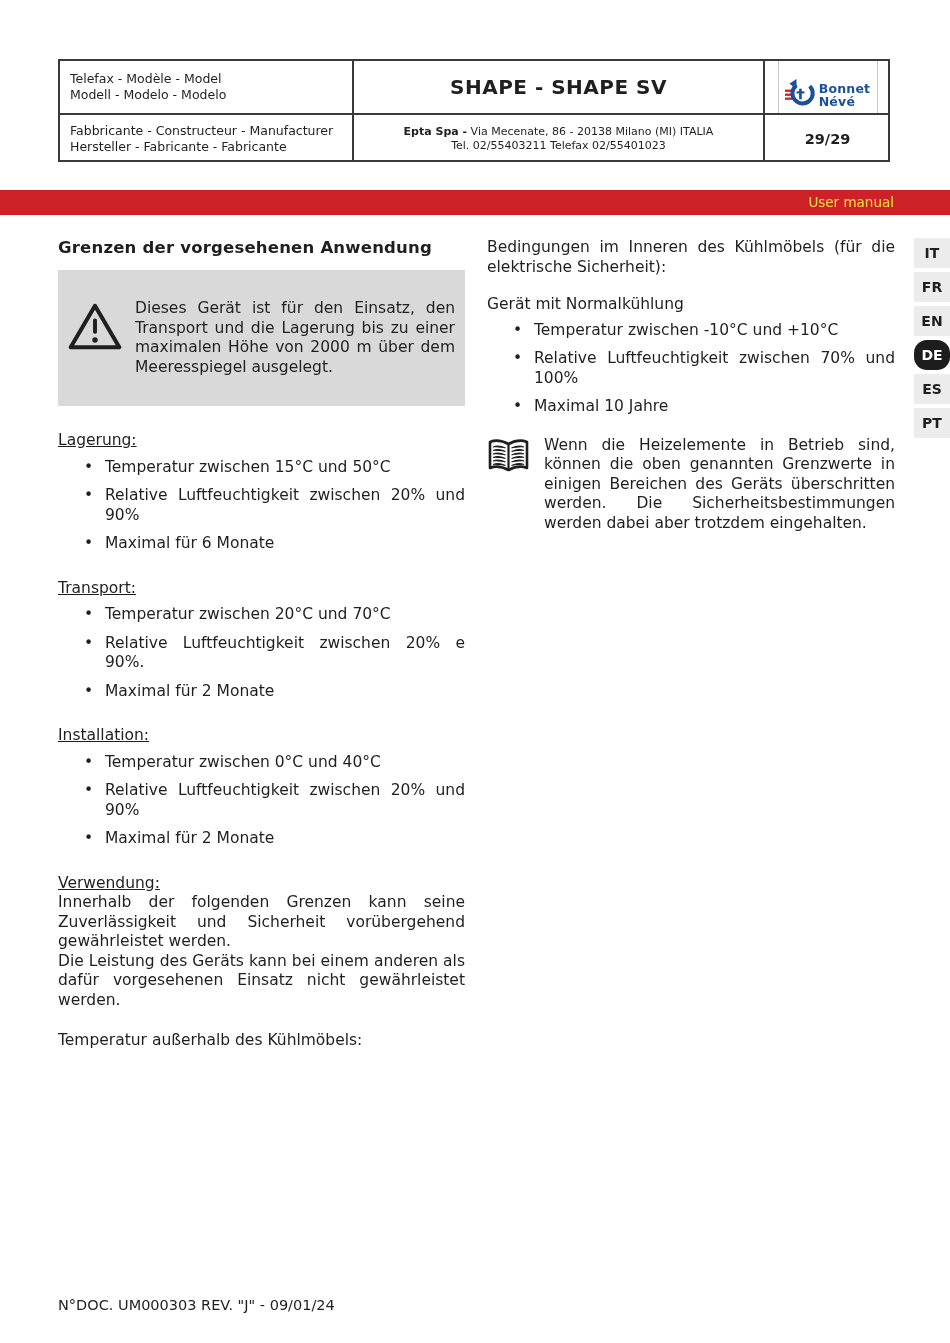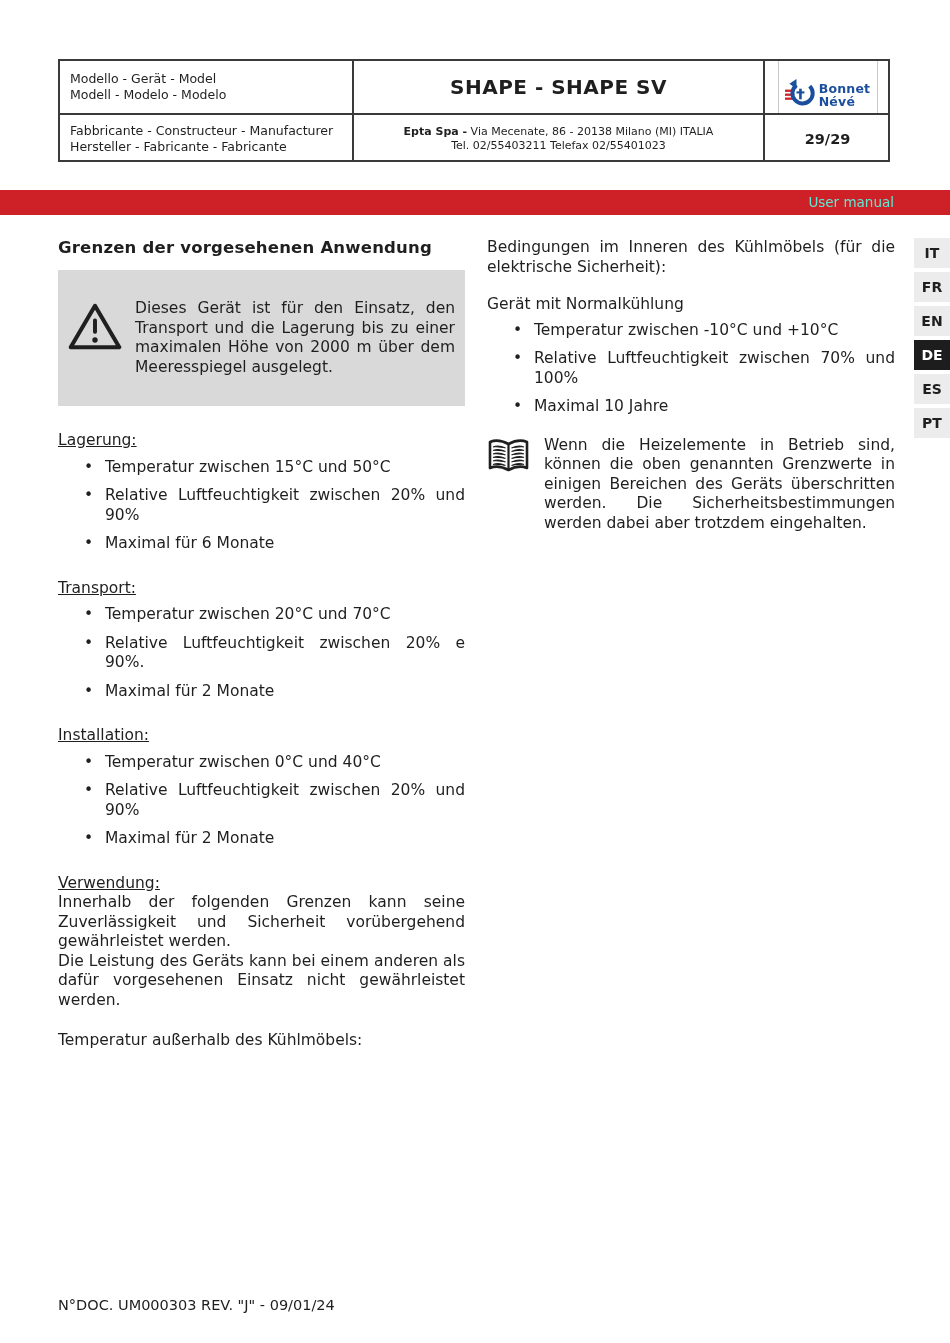--- a/index.html
+++ b/index.html
@@ -24,51 +24,51 @@
   
   .logo-box{margin:auto;border:1px solid #c9c9c9;border-radius:2px;padding:3px 4px 3px 4px;
     display:flex;flex-direction:column;align-items:center;background:#fff;}
   .logo-top{display:flex;align-items:center;gap:4px;margin-top:32px;}
   .brand{color:#1b4f9e;font-weight:bold;font-size:12.5px;line-height:12.5px;letter-spacing:0.2px;}
   .epta-bar{background:#4d7c0f;color:#fff;font-size:7.5px;line-height:9px;padding:2px 5px;
     margin-top:2px;width:90px;text-align:right;box-sizing:border-box;white-space:nowrap;}
   .epta-bar b{font-weight:bold;}
   
   .banner{position:absolute;top:190px;left:0;width:950px;height:25px;background:#cd2127;
-    color:#5eead4;font-size:13.5px;line-height:25px;text-align:right;
+    color:#fde047;font-size:13.5px;line-height:25px;text-align:right;
     padding-right:56px;box-sizing:border-box;}
   
   .col-left{position:absolute;left:58px;top:238px;width:407px;}
   .col-right{position:absolute;left:487px;top:238px;width:408px;}
   .doc-title{font-size:16.5px;font-weight:bold;letter-spacing:0.2px;margin:0 0 13px 0;}
   .warnbox{background:#d9d9d9;padding:29px 10px;display:flex;gap:13px;align-items:flex-start;margin-bottom:22px;}
   .warnbox svg{flex:0 0 auto;margin-top:3px;}
   .body-text{font-size:15.5px;line-height:19.5px;text-align:justify;margin:0;}
   .sec-head{font-size:15.5px;line-height:19.5px;text-decoration:underline;margin:25px 0 7px 0;}
   ul.blist{list-style:none;margin:0;padding:0 0 0 47px;}
   ul.blist li{position:relative;font-size:15.5px;line-height:19.5px;text-align:justify;margin-bottom:9px;}
   ul.blist li::before{content:"\2022";position:absolute;left:-21px;}
   .plain-head{font-size:15.5px;line-height:19.5px;margin:25px 0 7px 0;}
   .note{display:flex;gap:14px;margin-top:19px;align-items:flex-start;}
   .note svg{flex:0 0 auto;margin-top:2px;}
   .subhead{font-size:15.5px;line-height:19.5px;margin:18px 0 6px 0;}
   
   .lang-tabs{position:absolute;top:238px;right:0;width:36px;}
   .tab{height:30px;margin-bottom:4px;background:#ececec;color:#1f1f1f;font-weight:bold;
     font-size:14px;display:flex;align-items:center;justify-content:center;cursor:pointer;}
-  .tab.active{background:#1d1d1d;color:#fff;}
+  .tab.active{background:#1d1d1d;color:#fff;border-radius:13px;}
   
   .footer{position:absolute;left:58px;top:1297px;font-size:14.5px;}
 </style>
 </head>
 <body>
 
 <div class="header-table">
   <div class="cell label-cell">
-    <span>Modello - Gerät - Model</span>
+    <span>Telefax - Modèle - Model</span>
     <span>Modell - Modelo - Modelo</span>
   </div>
   <div class="cell">
     <div class="product-title">SHAPE - SHAPE SV</div>
   </div>
   <div class="cell last-col">
     <div class="logo-box">
       <div class="logo-top">
         <span>
           <svg width="30" height="30" viewBox="0 0 34 34">

